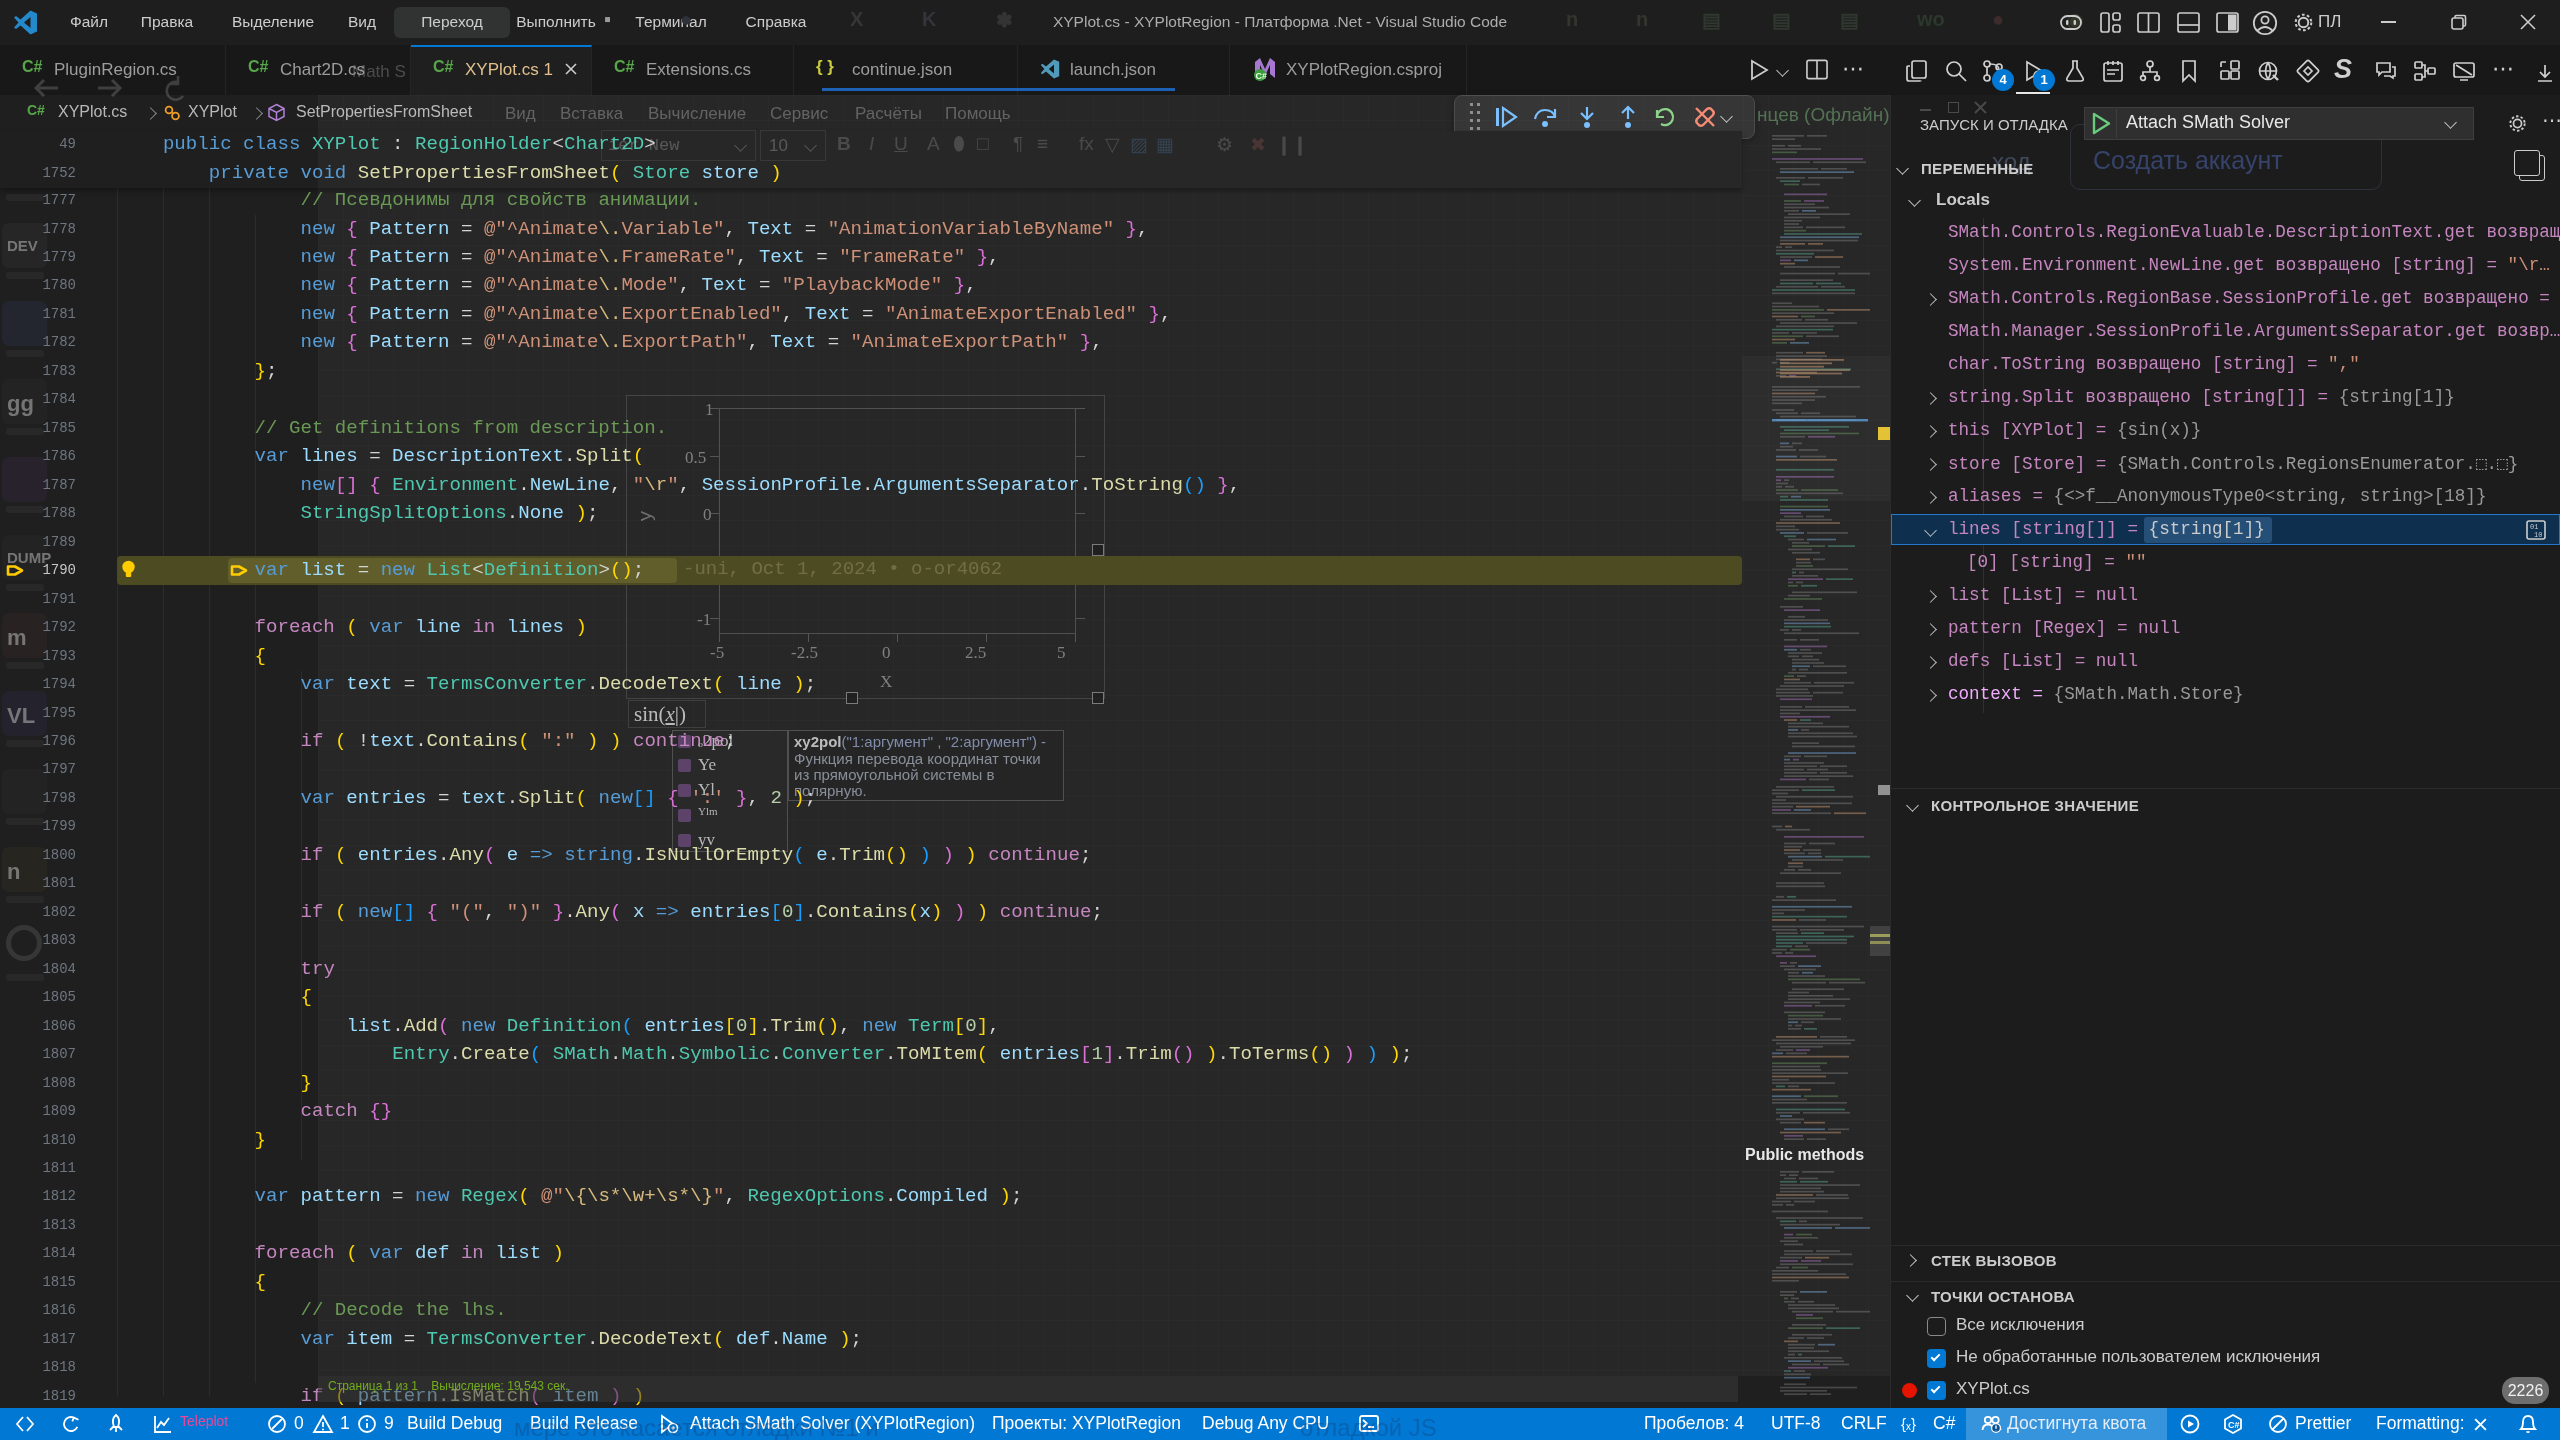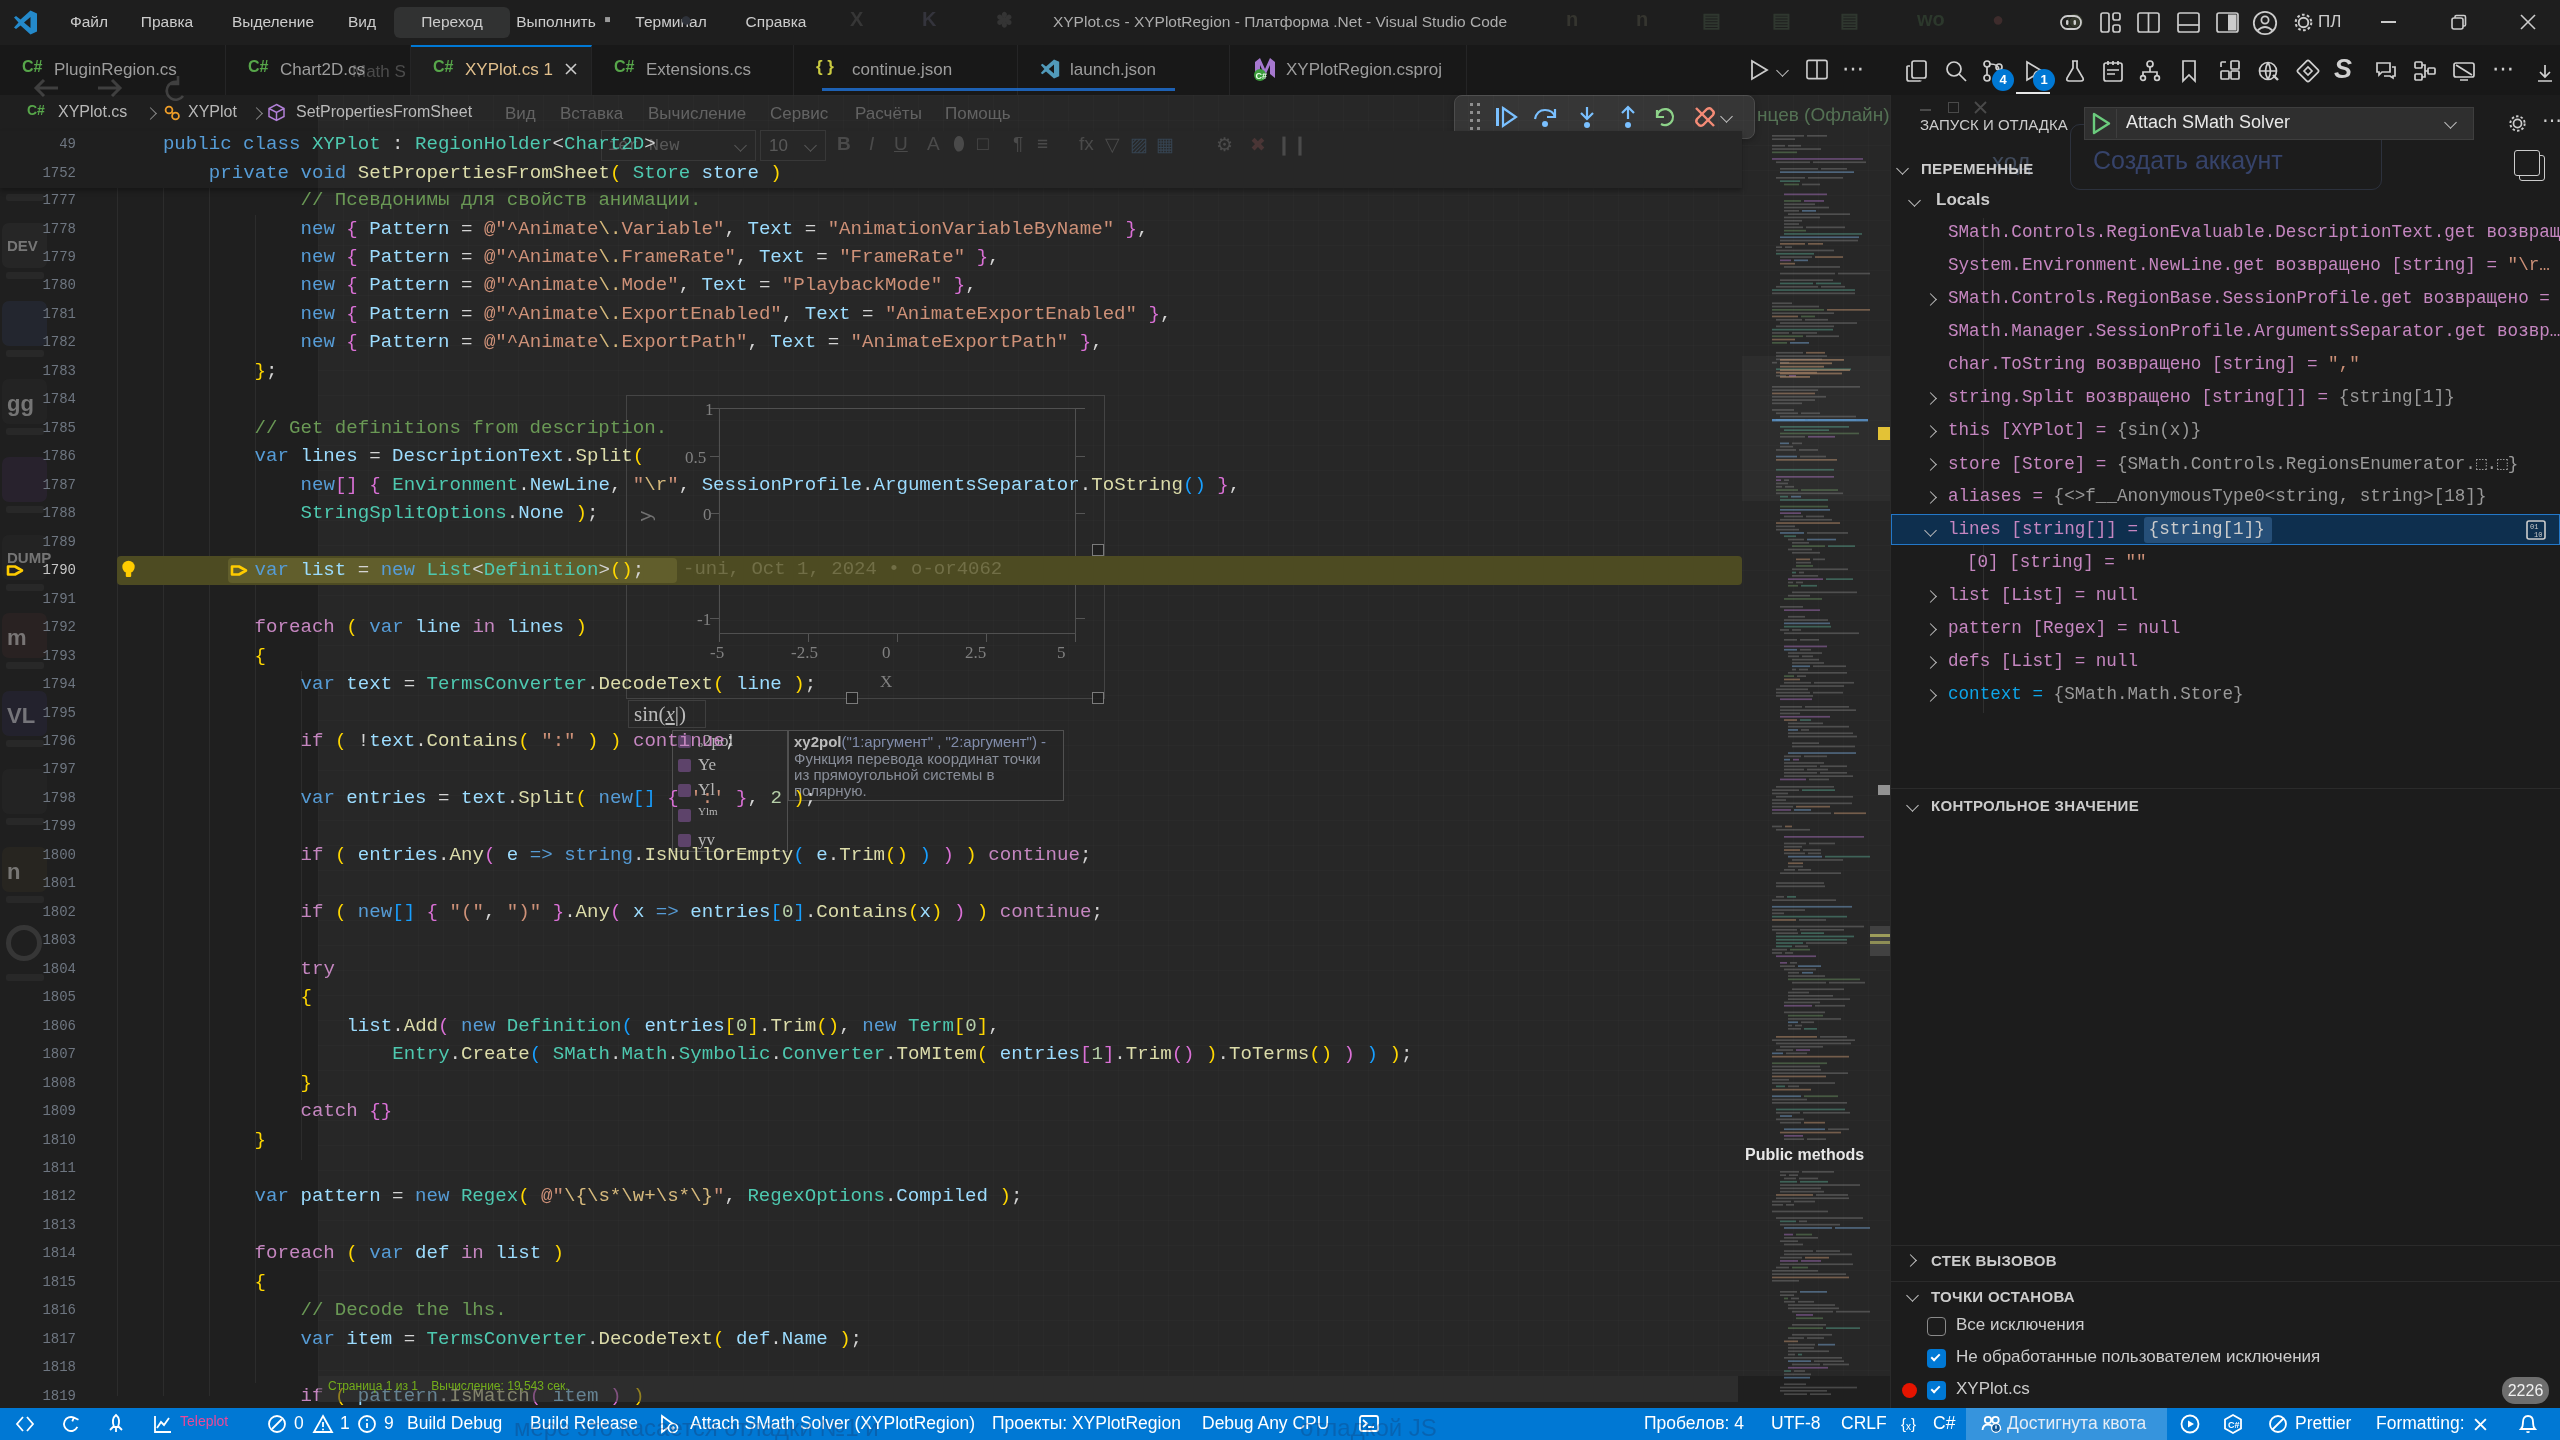--- a/index.html
+++ b/index.html
@@ -862,21 +862,21 @@
     <text x="10" y="19" font-size="7" fill="#cccccc" font-family="Liberation Mono, monospace">10</text>
   </svg>
 <div class="trow" style="left:1967px;top:552px;max-width:593px;overflow:hidden"><span style="color:#c586c0">[0] [string] = </span><span style="color:#ce9178">""</span></div>
 <div class="chevR" style="left:1926px;top:592px;border-color:#bbb"></div>
 <div class="trow" style="left:1948px;top:585px;max-width:612px;overflow:hidden"><span style="color:#c586c0">list [List] = null</span></div>
 <div class="chevR" style="left:1926px;top:625px;border-color:#bbb"></div>
 <div class="trow" style="left:1948px;top:618px;max-width:612px;overflow:hidden"><span style="color:#c586c0">pattern [Regex] = null</span></div>
 <div class="chevR" style="left:1926px;top:658px;border-color:#bbb"></div>
 <div class="trow" style="left:1948px;top:651px;max-width:612px;overflow:hidden"><span style="color:#c586c0">defs [List] = null</span></div>
 <div class="chevR" style="left:1926px;top:691px;border-color:#bbb"></div>
-<div class="trow" style="left:1948px;top:684px;max-width:612px;overflow:hidden"><span style="color:#0ea5e9">context = </span><span style="color:#999999">{SMath.Math.Store}</span></div>
+<div class="trow" style="left:1948px;top:684px;max-width:612px;overflow:hidden"><span style="color:#f0abfc">context = </span><span style="color:#999999">{SMath.Math.Store}</span></div>
 <div class="a" style="left:1891px;top:788px;width:669px;height:1px;background:#2b2b2b"></div>
 <div class="chevD" style="left:1908px;top:801px"></div>
 <div class="hdr" style="left:1931px;top:797px">КОНТРОЛЬНОЕ ЗНАЧЕНИЕ</div>
 <div class="a" style="left:1891px;top:1245px;width:669px;height:1px;background:#2b2b2b"></div>
 <div class="chevR" style="left:1906px;top:1256px"></div>
 <div class="hdr" style="left:1931px;top:1252px">СТЕК ВЫЗОВОВ</div>
 <div class="a" style="left:1891px;top:1281px;width:669px;height:1px;background:#2b2b2b"></div>
 <div class="chevD" style="left:1908px;top:1291px"></div>
 <div class="hdr" style="left:1931px;top:1288px">ТОЧКИ ОСТАНОВА</div>
 <div class="a" style="left:1927px;top:1317px;width:19px;height:19px;border:1.6px solid #8a8a8a;border-radius:4px;background:#1c1c1c"></div>

